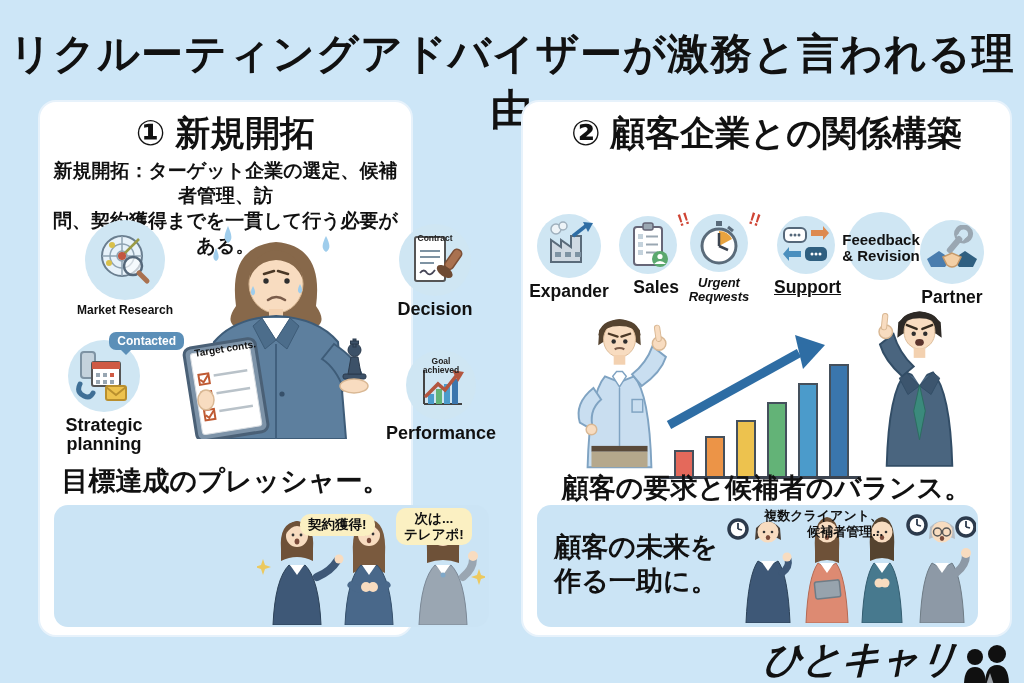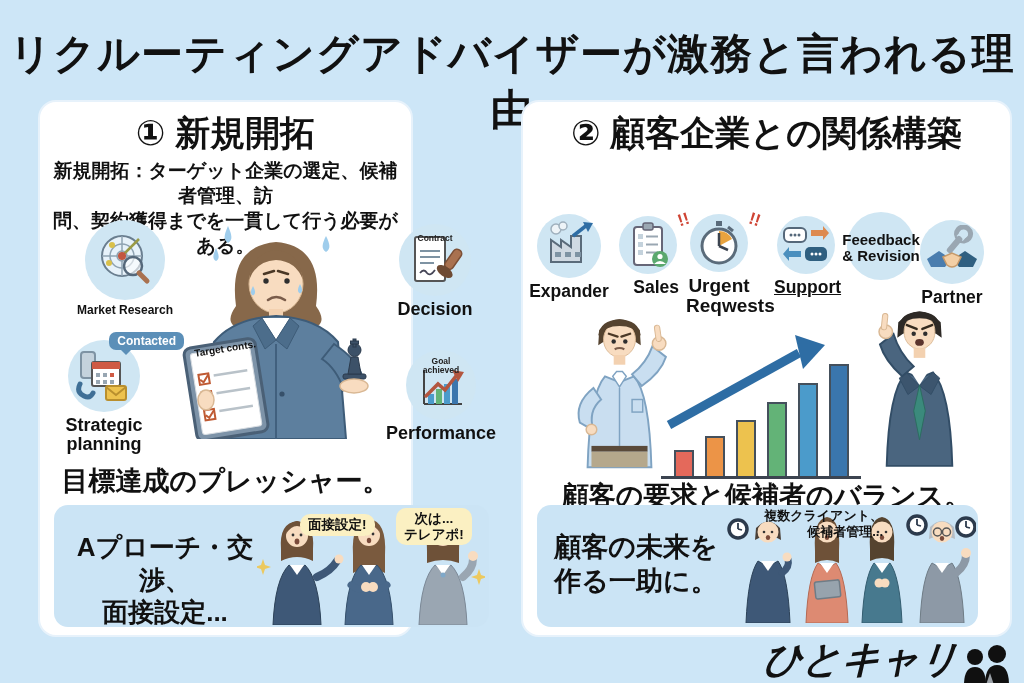--- a/index.html
+++ b/index.html
@@ -192,23 +192,21 @@
           </g>
         </g>
         <ellipse cx="30" cy="186" rx="8" ry="10" fill="#f8dcc0" stroke="#d9b894" stroke-width="1.5"></ellipse>
       </svg>
       <div class="tablet-title">Target conts.</div>
     </div>
 
     <div class="mid-text">目標達成のプレッシャー。</div>
 
     <div class="bbox" style="left:14px;width:435px;">
-      <div class="bbox-text pre" style="left:8px;top:26px;width:206px;">Aプローチ・交渉、
-面接設定...</div>
-      <div class="bubble" style="left:246px;top:9px;">面接設定!</div>
+      <div class="bubble" style="left:246px;top:9px;">契約獲得!</div>
       <div class="bubble pre" style="left:342px;top:3px;">次は...
 テレアポ!</div>
       <svg class="abs" style="right:4px;top:8px;" width="228" height="112" viewBox="0 0 228 112">
         <path d="M6,46 L8,52 L14,54 L8,56 L6,62 L4,56 L-2,54 L4,52 Z" fill="#ecc95f"></path>
         <path d="M222,56 L224,62 L230,64 L224,66 L222,72 L220,66 L214,64 L220,62 Z" fill="#ecc95f"></path>
 
         <path d="M24,36 Q22,10 40,8 Q58,10 56,36 L56,48 Q40,40 24,48 Z" fill="#6e5138"></path>
         <circle cx="40" cy="23" r="11" fill="#f8dcc0"></circle>
         <path d="M29,21 Q31,9 40,8 Q49,9 51,21 Q46,13 40,13 Q34,13 29,21 Z" fill="#6e5138"></path>
         <circle cx="36" cy="22" r="1.4" fill="#333"></circle>
@@ -293,21 +291,21 @@
       <div class="circ" style="width:58px;height:58px;">
         <svg width="48" height="48" viewBox="0 0 48 48">
           <rect x="21" y="2" width="6" height="5" fill="#5a6b7a"></rect>
           <line x1="33" y1="8" x2="38" y2="12" stroke="#5a6b7a" stroke-width="3"></line>
           <circle cx="24" cy="27" r="17" fill="#fff" stroke="#5a6b7a" stroke-width="3"></circle>
           <path d="M24,27 L24,12 A15,15 0 0 1 37,20 Z" fill="#e8a33f"></path>
           <line x1="24" y1="27" x2="24" y2="14" stroke="#3c4450" stroke-width="2.5"></line>
           <line x1="24" y1="27" x2="33" y2="31" stroke="#3c4450" stroke-width="2.5"></line>
         </svg>
       </div>
-      <div class="lbl pre" style="font-size:19px;">Urgent
+      <div class="lbl pre" style="font-size:13px;font-style:italic;">Urgent
 Reqwests</div>
     </div>
 
     <div class="icon" style="left:251px;top:114px;width:64px;text-decoration:underline;">
       <div class="circ" style="width:58px;height:58px;">
         <svg width="50" height="50" viewBox="0 0 50 50">
           <rect x="3" y="8" width="22" height="14" rx="5" fill="#fff" stroke="#55687a" stroke-width="2"></rect>
           <circle cx="10" cy="15" r="1.5" fill="#55687a"></circle>
             <circle cx="14" cy="15" r="1.5" fill="#55687a"></circle>
             <circle cx="18" cy="15" r="1.5" fill="#55687a"></circle>
@@ -396,21 +394,21 @@
       <path d="M36,175 Q38,98 56,78 L70,84 L84,78 Q102,98 104,175 Z" fill="#4a657f" stroke="#324d66" stroke-width="2"></path>
       <path d="M56,78 L70,92 L58,101 L49,84 Z" fill="#3c556e" stroke="#324d66" stroke-width="1"></path>
       <path d="M84,78 L70,92 L82,101 L91,84 Z" fill="#3c556e" stroke="#324d66" stroke-width="1"></path>
       <path d="M62,79 L70,91 L78,79 Z" fill="#fff"></path>
       <path d="M70,91 L64,118 L70,148 L76,118 Z" fill="#3b8a7c" stroke="#2c6c60" stroke-width="1"></path>
       <path d="M52,82 Q34,66 29,49 L43,38 Q49,58 64,72 Z" fill="#4a657f" stroke="#324d66" stroke-width="2"></path>
       <circle cx="35" cy="36" r="7" fill="#f8dcc0" stroke="#d9b894" stroke-width="1.5"></circle>
       <rect x="31" y="17" width="5.5" height="17" rx="2.7" fill="#f8dcc0" stroke="#d9b894" stroke-width="1" transform="rotate(6 34 26)"></rect>
     </svg>
 
-    <div class="mid-text" style="top:376px;">顧客の要求と候補者のバランス。</div>
+    <div class="mid-text" style="top:368px;">顧客の要求と候補者のバランス。</div>
 
     <div class="bbox" style="left:14px;width:441px;">
       <div class="bbox-text pre" style="left:4px;top:26px;width:190px;font-size:27px;">顧客の未来を
 作る一助に。</div>
       <div class="caption pre" style="left:196px;top:3px;width:150px;text-align:right;">複数クライアント、
 候補者管理...</div>
       <svg class="abs" style="right:2px;top:6px;" width="252" height="112" viewBox="0 0 252 112">
         <g stroke="#2c3a4c">
           <circle cx="14" cy="18" r="9" fill="#fff" stroke-width="3.5"></circle>
           <line x1="14" y1="18" x2="14" y2="12" stroke-width="1.8"></line>

